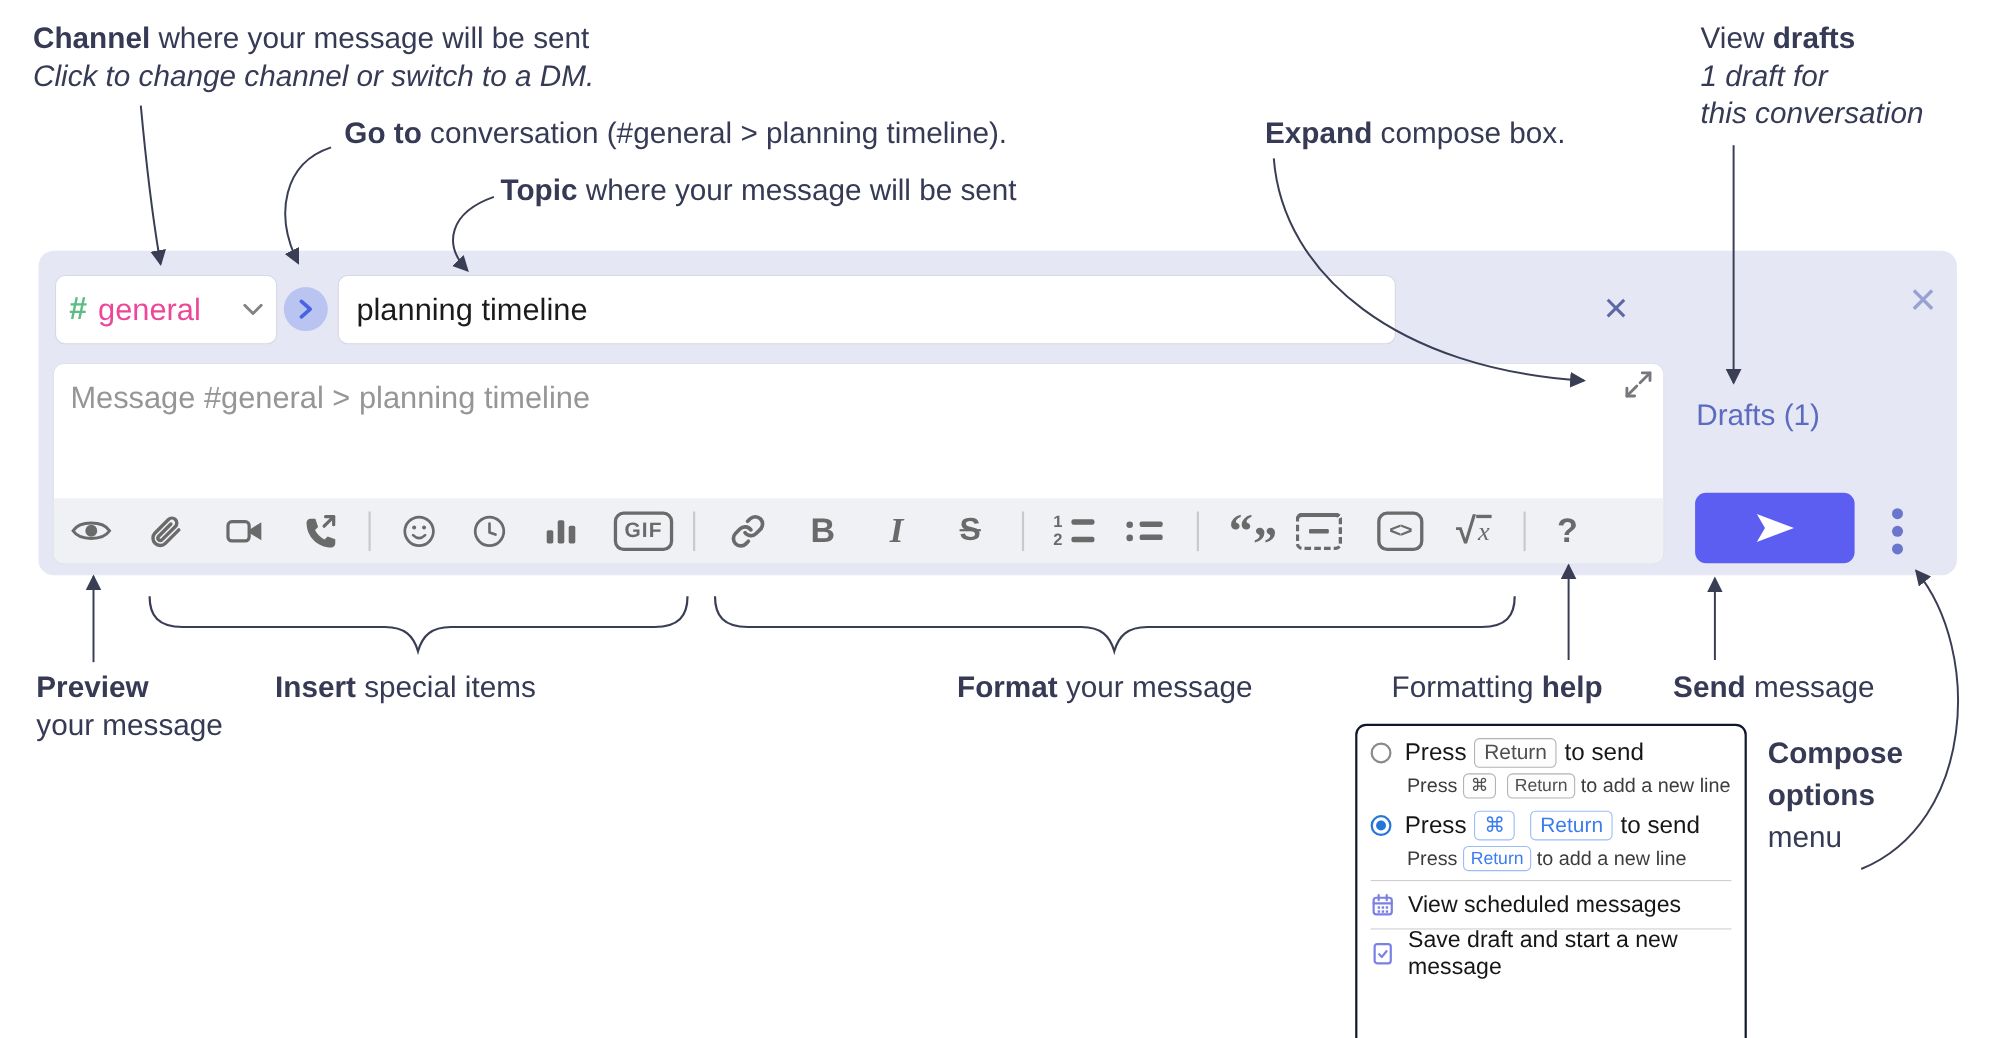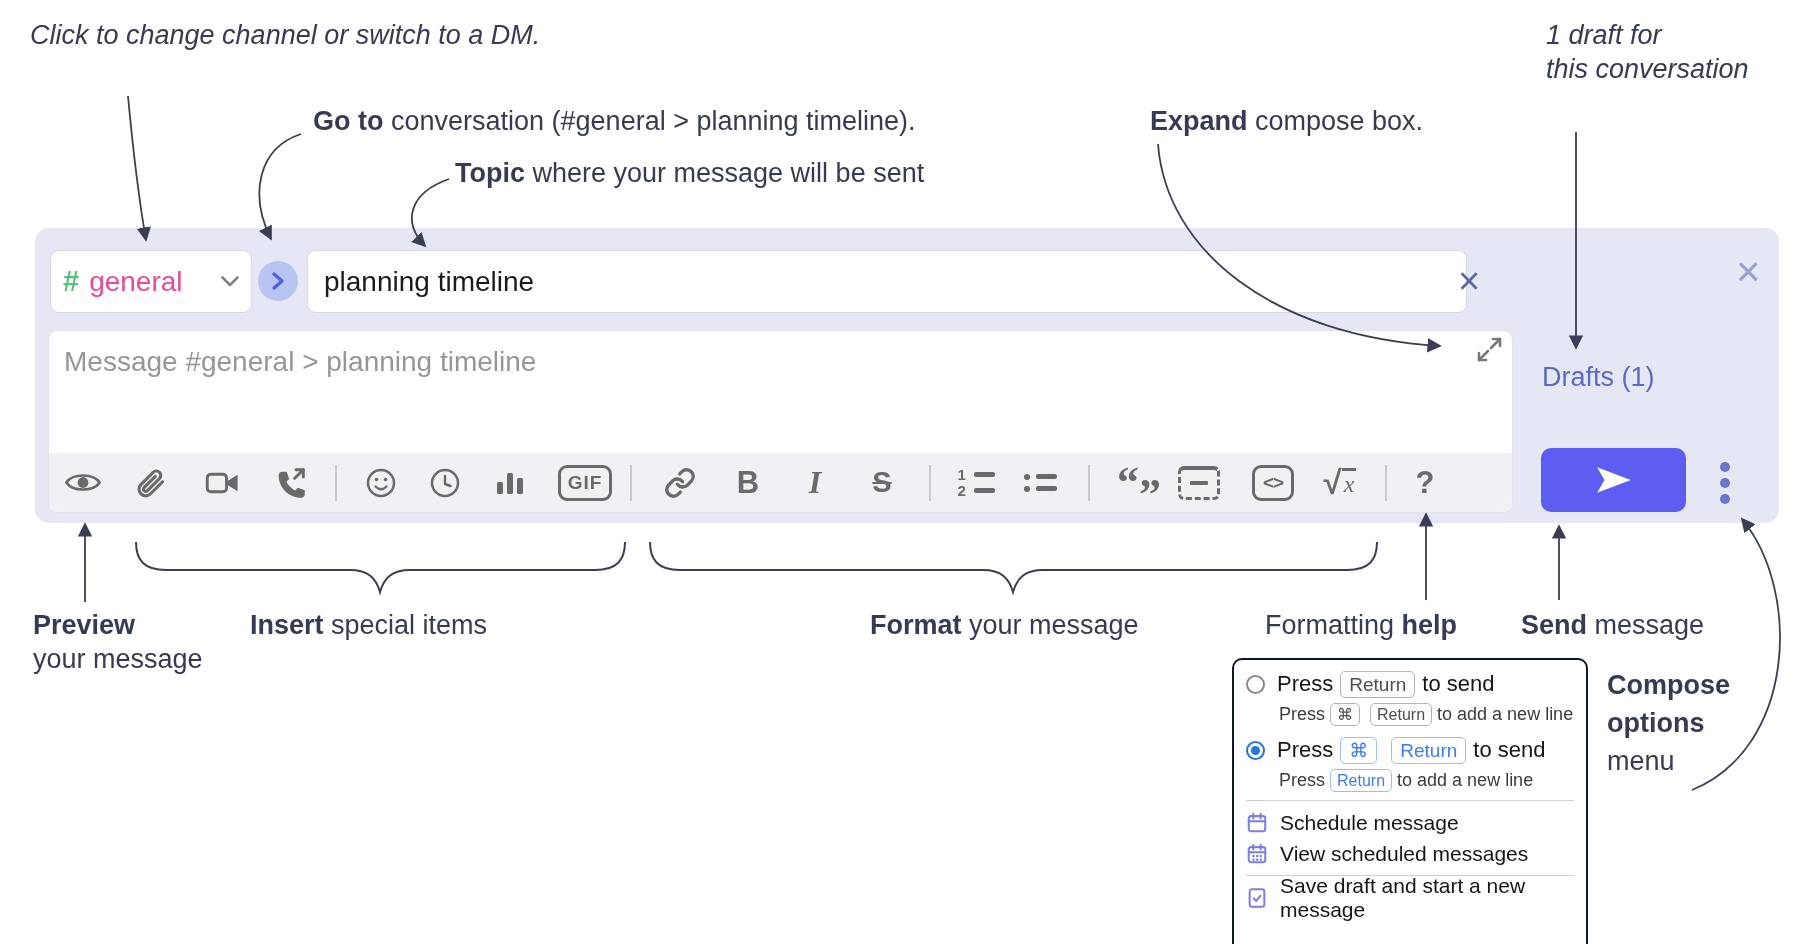--- a/index.html
+++ b/index.html
@@ -14,21 +14,21 @@
   .ann b{font-weight:700;}
   .ann .it{font-style:italic;}
   
   .container{left:35px;top:228px;width:1744px;height:295px;background:#e5e7f4;border-radius:14px;z-index:1;}
   .pill{left:50px;top:250px;width:202px;height:63px;background:#fff;border:1px solid #d6d8e4;border-radius:9px;
         display:flex;align-items:center;box-sizing:border-box;padding:0 12px;z-index:10;cursor:pointer;}
   .hash{color:#5cbd82;font-weight:700;font-size:29px;margin-right:10px;}
   .pill-label{font-size:28px;color:#ec4899;flex:1;}
   .circle-btn{left:258px;top:261px;width:40px;height:40px;border-radius:50%;background:#b9c4f0;
         display:flex;align-items:center;justify-content:center;z-index:10;cursor:pointer;}
-  .topic-input{left:307px;top:250px;width:1160px;height:63px;background:#fff;border:1px solid #d6d8e4;border-radius:9px;
+  .topic-input{left:307px;top:250px;width:962px;height:63px;background:#fff;border:1px solid #d6d8e4;border-radius:9px;
         box-sizing:border-box;font-size:28px;color:#1b1b1b;padding:0 56px 0 16px;outline:none;z-index:10;
         font-family:"Liberation Sans",sans-serif;}
   .clear-x{left:1458px;top:259px;font-size:38px;line-height:44px;color:#5c68a6;z-index:12;cursor:pointer;background:none;border:none;padding:0;}
   .close-x{left:1736px;top:250px;font-size:42px;line-height:44px;color:#98a1d2;z-index:12;cursor:pointer;background:none;border:none;padding:0;font-weight:400;}
   .msg-box{left:48px;top:330px;width:1465px;height:183px;background:#fff;border:1px solid #e0e2ec;border-radius:10px;box-sizing:border-box;z-index:5;}
   .msg-ta{left:50px;top:332px;width:1410px;height:112px;border:none;outline:none;resize:none;background:transparent;
         font-size:28px;color:#a21caf;padding:14px 0 0 14px;z-index:8;font-family:"Liberation Sans",sans-serif;}
   .msg-ta::placeholder{color:#969696;opacity:1;}
   .expand-ic{left:1476px;top:336px;z-index:9;color:#76787c;cursor:pointer;}
   .drafts{left:1542px;top:362px;font-size:27px;color:#5b6bc0;z-index:10;cursor:pointer;}
@@ -77,36 +77,38 @@
   .key.blue{border-color:#9bbcf7;color:#3b7df0;background:#fff;}
   .mdiv{height:0;border-top:1.5px solid #cfcfcf;margin:6px 12px 6px 0;}
   .mitem{display:flex;align-items:center;font-size:21px;color:#161616;height:31px;cursor:pointer;}
   .mitem .mic{color:#7b80e4;margin-right:12px;display:flex;}
   svg.overlay{position:absolute;left:0;top:0;z-index:40;pointer-events:none;}
 </style>
 </head>
 <body>
 
 <div class="abs ann" style="left:30px;top:18px;">
+  <div><b>Channel</b><span> where your message will be sent</span></div>
   <div class="it">Click to change channel or switch to a DM.</div>
 </div>
 
 <div class="abs ann" style="left:313px;top:104px;">
   <b>Go to</b><span> conversation (#general &gt; planning timeline).</span>
 </div>
 
 <div class="abs ann" style="left:455px;top:156px;">
   <b>Topic</b><span> where your message will be sent</span>
 </div>
 
 <div class="abs ann" style="left:1150px;top:104px;">
   <b>Expand</b><span> compose box.</span>
 </div>
 
 <div class="abs ann" style="left:1546px;top:18px;">
+  <div><span>View </span><b>drafts</b></div>
   <div class="it">1 draft for</div>
   <div class="it">this conversation</div>
 </div>
 
 <div class="abs container"></div>
 
 <div class="abs pill">
   <span class="hash">#</span>
   <span class="pill-label">general</span>
   <span style="display:flex;">
@@ -313,31 +315,20 @@
     <span class="key blue">⌘</span>
     <span class="key blue">Return</span>
     <span>to send</span>
   </div>
   <div class="opt-sub">
     <span>Press</span>
     <span class="key sm blue">Return</span>
     <span>to add a new line</span>
   </div>
   <div class="mdiv"></div>
-  <div class="mitem">
-    <span class="mic">
-      <svg width="22" height="22" viewBox="0 0 24 24">
-          <g fill="none" stroke="currentColor" stroke-width="2.2" stroke-linecap="round">
-            <rect x="3" y="4.5" width="18" height="16.5" rx="2.5"></rect>
-            <path d="M8 2v5M16 2v5M3 10h18"></path>
-          </g>
-        </svg>
-    </span>
-    <span>Schedule message</span>
-  </div>
   <div class="mitem">
     <span class="mic">
       <svg width="22" height="22" viewBox="0 0 24 24">
           <g fill="none" stroke="currentColor" stroke-width="2.2" stroke-linecap="round">
             <rect x="3" y="4.5" width="18" height="16.5" rx="2.5"></rect>
             <path d="M8 2v5M16 2v5M3 10h18"></path>
           </g>
           <g fill="currentColor">
             <rect x="7" y="13" width="2.4" height="2.4"></rect>
             <rect x="11" y="13" width="2.4" height="2.4"></rect>

